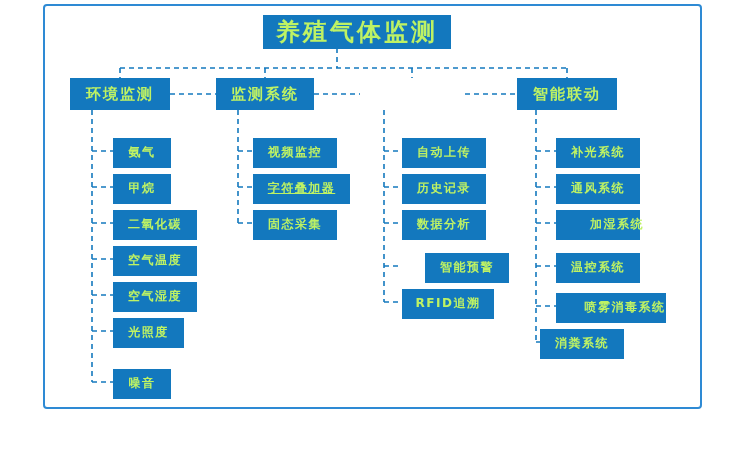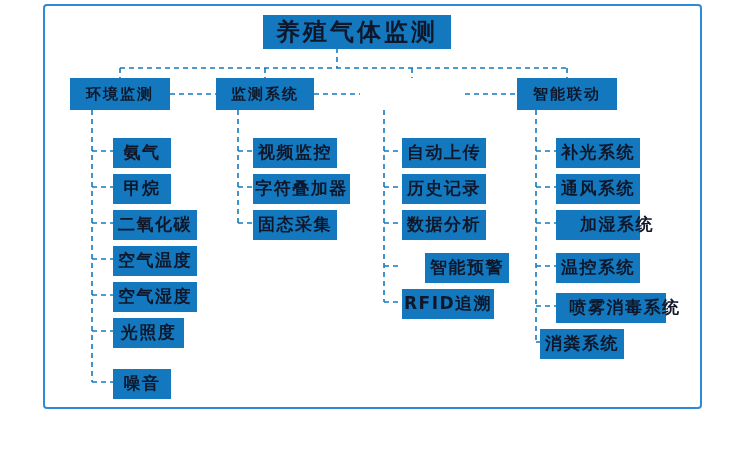--- a/index.html
+++ b/index.html
@@ -42,21 +42,21 @@
     left: 0; top: 0;
     width: 750px;
     height: 451px;
     pointer-events: none;
   }
 
   
   .node {
     position: absolute;
     background: #1378be;
-    color: #0f172a;
+    color: #bef264;
     display: flex;
     align-items: center;
     justify-content: center;
     box-sizing: border-box;
     white-space: nowrap;
     letter-spacing: 1px;
     font-weight: bold;
   }
 
   .node.title {
@@ -64,21 +64,21 @@
     letter-spacing: 3px;
     padding: 0 14px;
   }
 
   .node.level2 {
     font-size: 15px;
     letter-spacing: 2px;
   }
 
   .node.leaf {
-    font-size: 17px;
+    font-size: 12px;
     letter-spacing: 1.5px;
     height: 30px;
     text-align: right;
   }
 </style>
 </head>
 <body>
 
 <div id="canvas">
 
@@ -142,21 +142,21 @@
 
   <div class="node leaf" style="left:113px; top:137.5px; width:58px;">氨气</div>
   <div class="node leaf" style="left:113px; top:173.5px; width:58px;">甲烷</div>
   <div class="node leaf" style="left:113px; top:209.5px; width:84px;">二氧化碳</div>
   <div class="node leaf" style="left:113px; top:245.5px; width:84px;">空气温度</div>
   <div class="node leaf" style="left:113px; top:281.5px; width:84px;">空气湿度</div>
   <div class="node leaf" style="left:113px; top:317.5px; width:71px;">光照度</div>
   <div class="node leaf" style="left:113px; top:368.5px; width:58px;">噪音</div>
 
   <div class="node leaf" style="left:253px; top:137.5px; width:84px;">视频监控</div>
-  <div class="node leaf" style="left:253px; top:173.5px; width:97px;">字符叠加器</div>
+  <div class="node leaf" style="left:253px; top:173.5px; width:97px;text-decoration:underline;">字符叠加器</div>
   <div class="node leaf" style="left:253px; top:209.5px; width:84px;">固态采集</div>
 
   <div class="node leaf" style="left:402px; top:137.5px; width:84px;">自动上传</div>
   <div class="node leaf" style="left:402px; top:173.5px; width:84px;">历史记录</div>
   <div class="node leaf" style="left:402px; top:209.5px; width:84px;">数据分析</div>
   <div class="node leaf" style="left:402px; top:252.5px; width:84px;margin-left:23px;">智能预警</div>
   <div class="node leaf" style="left:402px; top:288.5px; width:92px;">RFID追溯</div>
 
   <div class="node leaf" style="left:556px; top:137.5px; width:84px;">补光系统</div>
   <div class="node leaf" style="left:556px; top:173.5px; width:84px;">通风系统</div>

